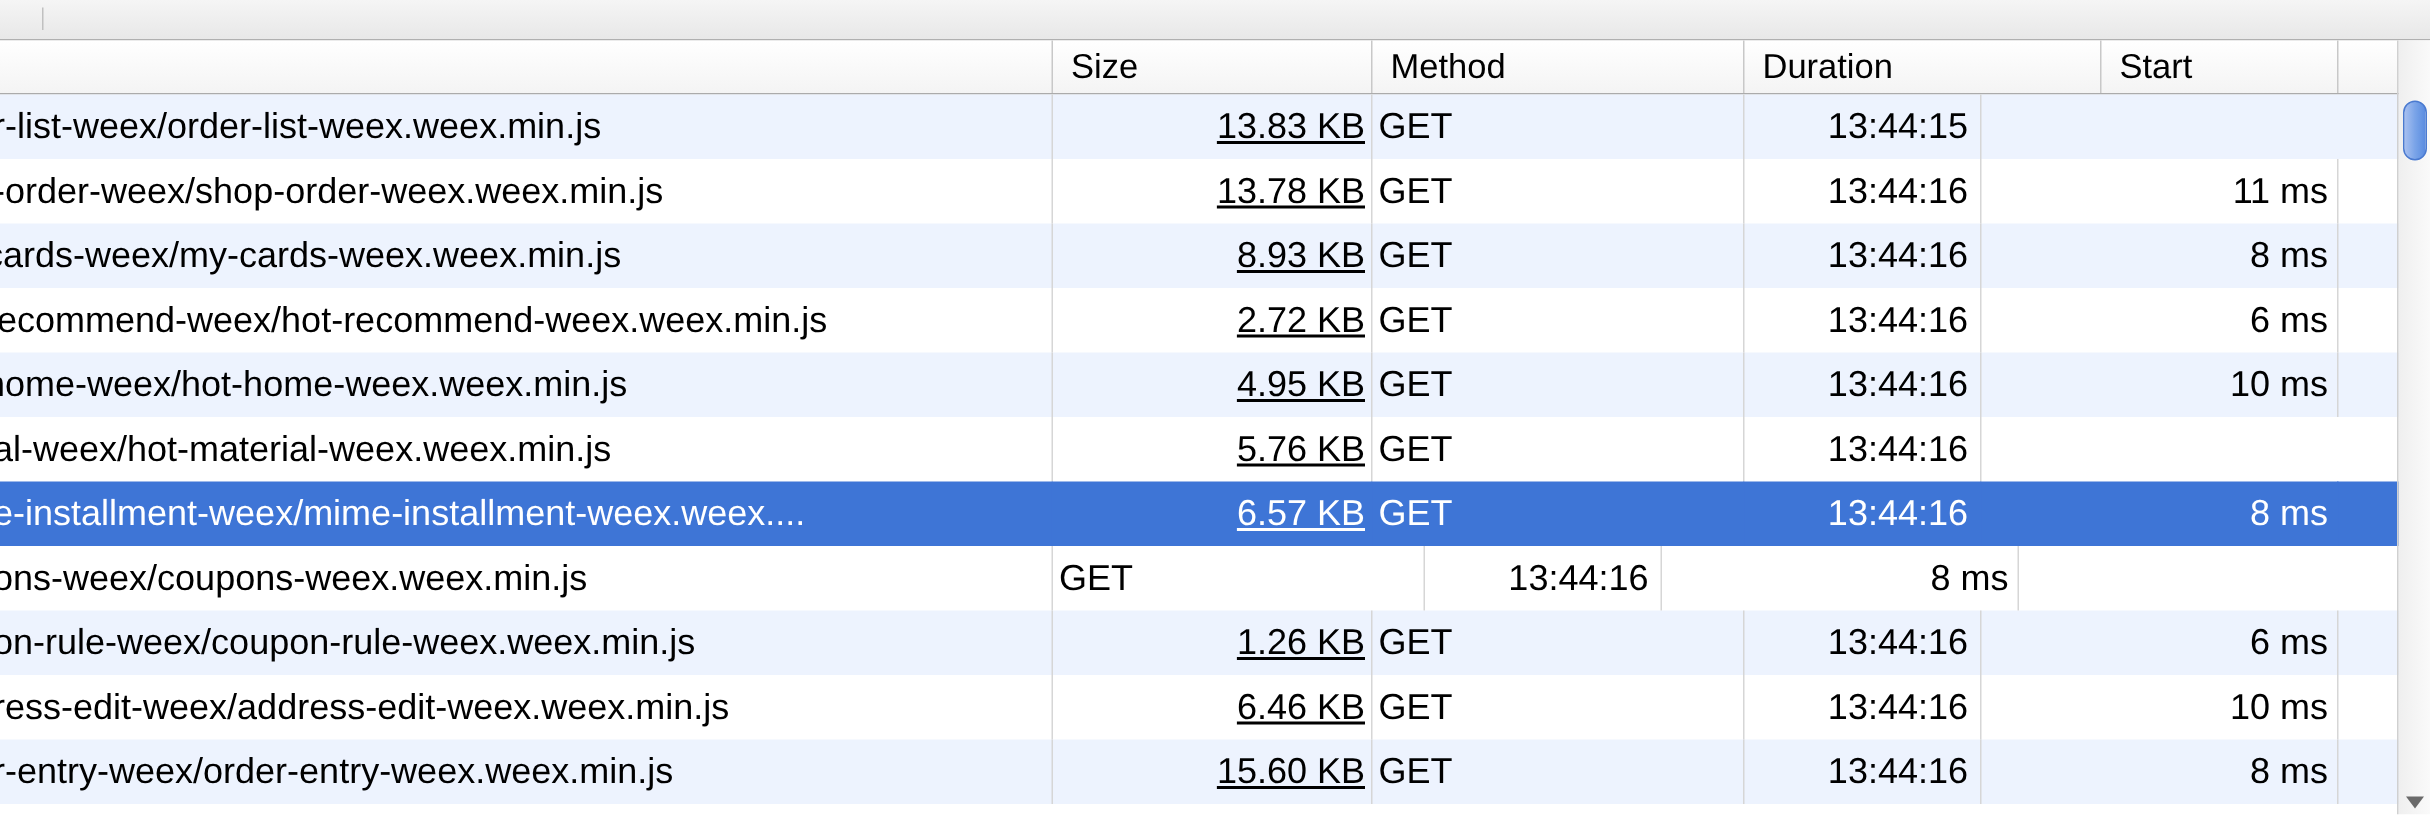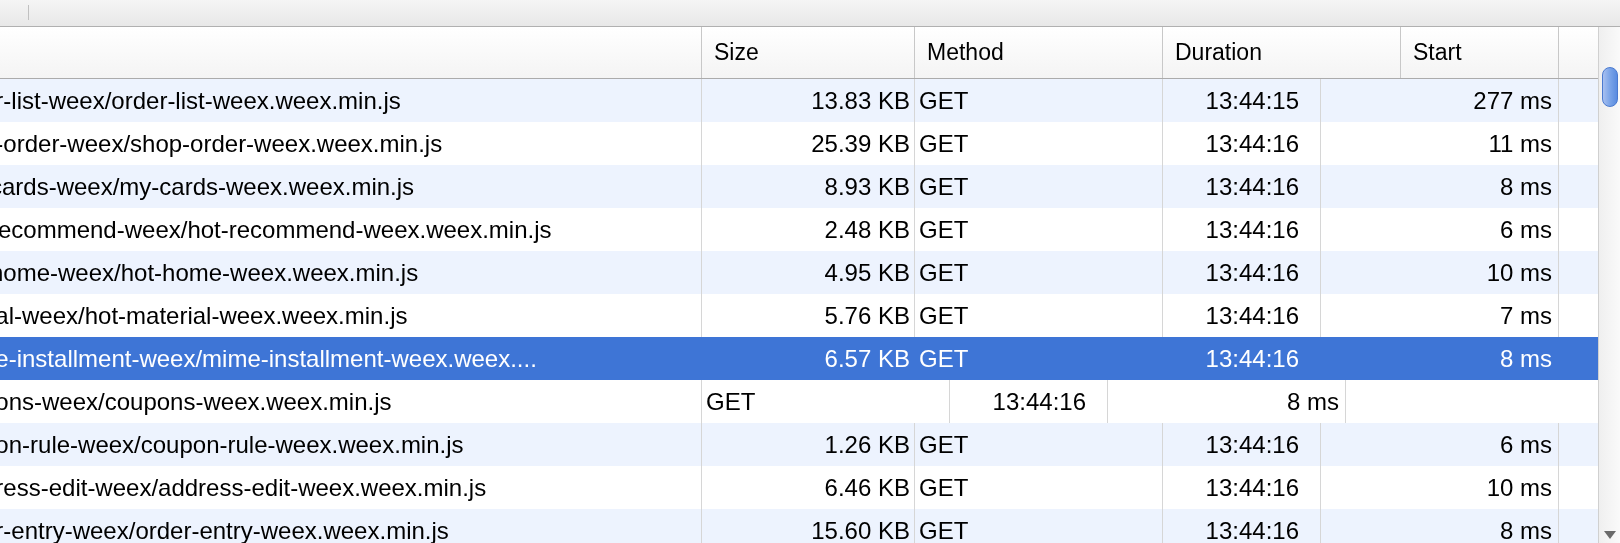--- a/index.html
+++ b/index.html
@@ -31,21 +31,21 @@
       background: #c0c0c0;
     }
     .table-container {
       width: 100%;
       position: relative;
     }
     .table-header {
       display: flex;
       background: linear-gradient(to bottom, #ffffff, #f4f4f4);
       border-bottom: 1px solid #ababab;
-      height: 52px;
+      height: 36px;
     }
     .header-cell {
       padding: 6px 10px 6px 12px;
       border-right: 1px solid #c8c8c8;
       color: #000;
       font-size: 23px;
       display: flex;
       align-items: center;
       font-weight: 400;
     }
@@ -93,28 +93,29 @@
     }
     .name-text {
       overflow: hidden;
       text-overflow: ellipsis;
       white-space: nowrap;
       margin-left: -25px;
     }
     .cell.col-size {
       justify-content: flex-end;
       padding-right: 4px;
+      text-decoration: underline;
     }
     .cell.col-method {
       justify-content: flex-start;
       padding-left: 4px;
     }
     .cell.col-start {
       justify-content: flex-end;
-      padding-right: 21px;
+      padding-right: 8px;
     }
     .cell.col-duration {
       justify-content: flex-end;
       padding-right: 6px;
     }
     .cell.col-extra {
       border-right: none;
     }
     .scrollbar {
       position: absolute;
@@ -163,48 +164,47 @@
     <div class="header-cell col-extra"></div>
   </div>
   <div class="table-body" id="tbody">
       <div class="table-row even">
         <div class="cell col-name">
           <span class="name-text">er-list-weex/order-list-weex.weex.min.js</span>
         </div>
         <div class="cell col-size">13.83 KB</div>
         <div class="cell col-method">GET</div>
         <div class="cell col-start">13:44:15</div>
-        <div class="cell col-duration">277 ms</div>
         <div class="cell col-extra"></div>
       </div>
       <div class="table-row odd">
         <div class="cell col-name">
           <span class="name-text">p-order-weex/shop-order-weex.weex.min.js</span>
         </div>
-        <div class="cell col-size">25.39 KB</div>
+        <div class="cell col-size">13.78 KB</div>
         <div class="cell col-method">GET</div>
         <div class="cell col-start">13:44:16</div>
         <div class="cell col-duration">11 ms</div>
         <div class="cell col-extra"></div>
       </div>
       <div class="table-row even">
         <div class="cell col-name">
           <span class="name-text">-cards-weex/my-cards-weex.weex.min.js</span>
         </div>
         <div class="cell col-size">8.93 KB</div>
         <div class="cell col-method">GET</div>
         <div class="cell col-start">13:44:16</div>
         <div class="cell col-duration">8 ms</div>
         <div class="cell col-extra"></div>
       </div>
       <div class="table-row odd">
         <div class="cell col-name">
           <span class="name-text">-recommend-weex/hot-recommend-weex.weex.min.js</span>
         </div>
-        <div class="cell col-size">2.48 KB</div>
+        <div class="cell col-size">2.72 KB</div>
         <div class="cell col-method">GET</div>
         <div class="cell col-start">13:44:16</div>
         <div class="cell col-duration">6 ms</div>
         <div class="cell col-extra"></div>
       </div>
       <div class="table-row even">
         <div class="cell col-name">
           <span class="name-text">-home-weex/hot-home-weex.weex.min.js</span>
         </div>
         <div class="cell col-size">4.95 KB</div>
@@ -213,21 +213,20 @@
         <div class="cell col-duration">10 ms</div>
         <div class="cell col-extra"></div>
       </div>
       <div class="table-row odd">
         <div class="cell col-name">
           <span class="name-text">rial-weex/hot-material-weex.weex.min.js</span>
         </div>
         <div class="cell col-size">5.76 KB</div>
         <div class="cell col-method">GET</div>
         <div class="cell col-start">13:44:16</div>
-        <div class="cell col-duration">7 ms</div>
         <div class="cell col-extra"></div>
       </div>
       <div class="table-row selected">
         <div class="cell col-name">
           <span class="name-text">ne-installment-weex/mime-installment-weex.weex....</span>
         </div>
         <div class="cell col-size">6.57 KB</div>
         <div class="cell col-method">GET</div>
         <div class="cell col-start">13:44:16</div>
         <div class="cell col-duration">8 ms</div>

